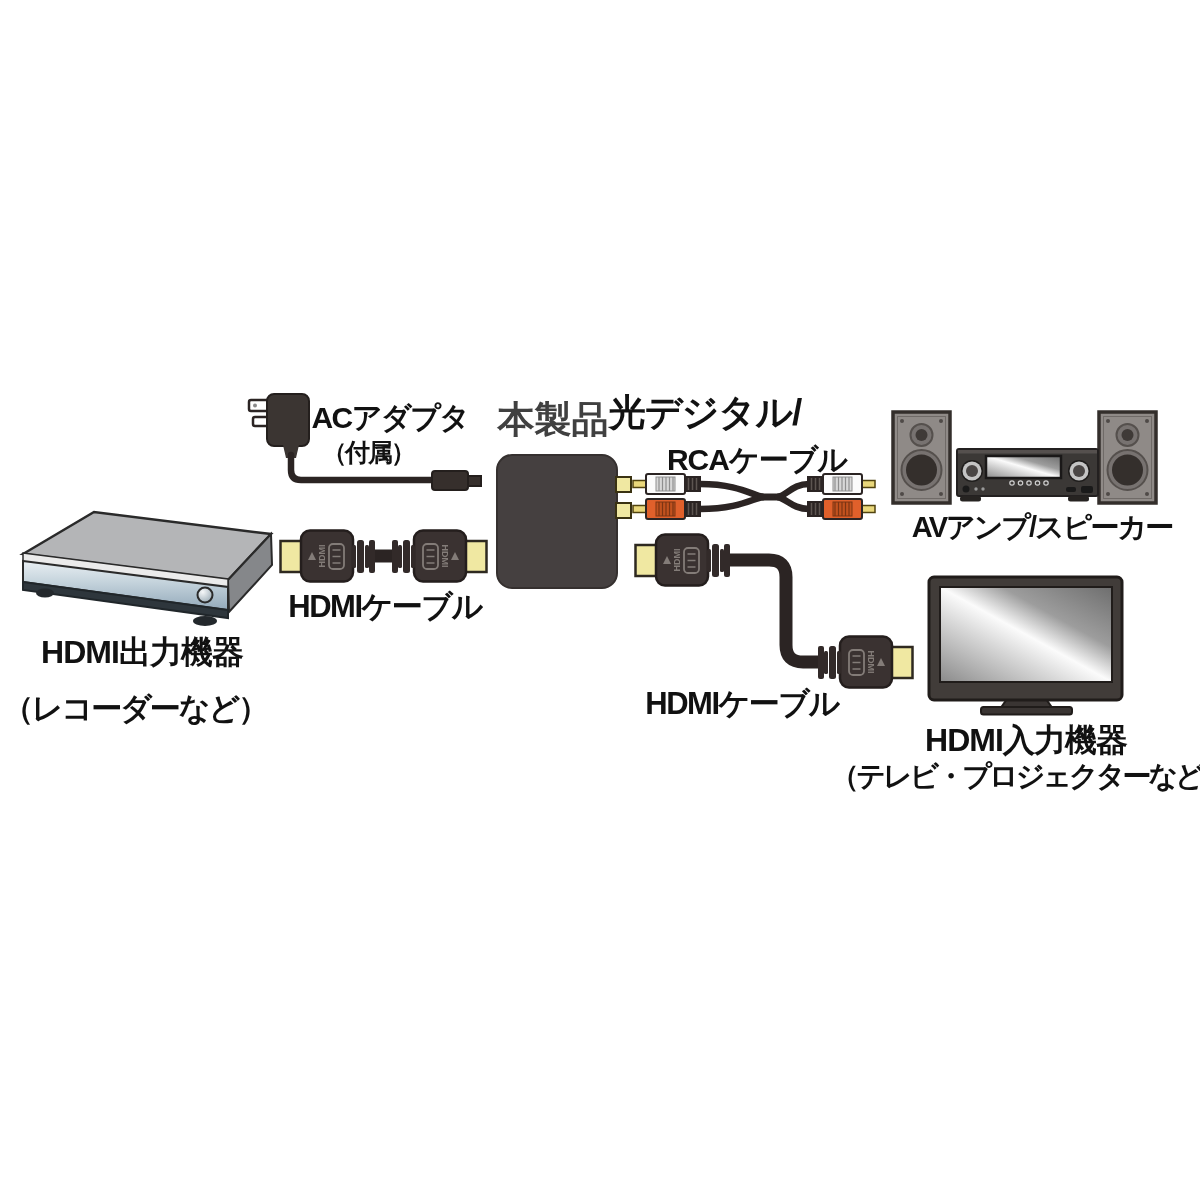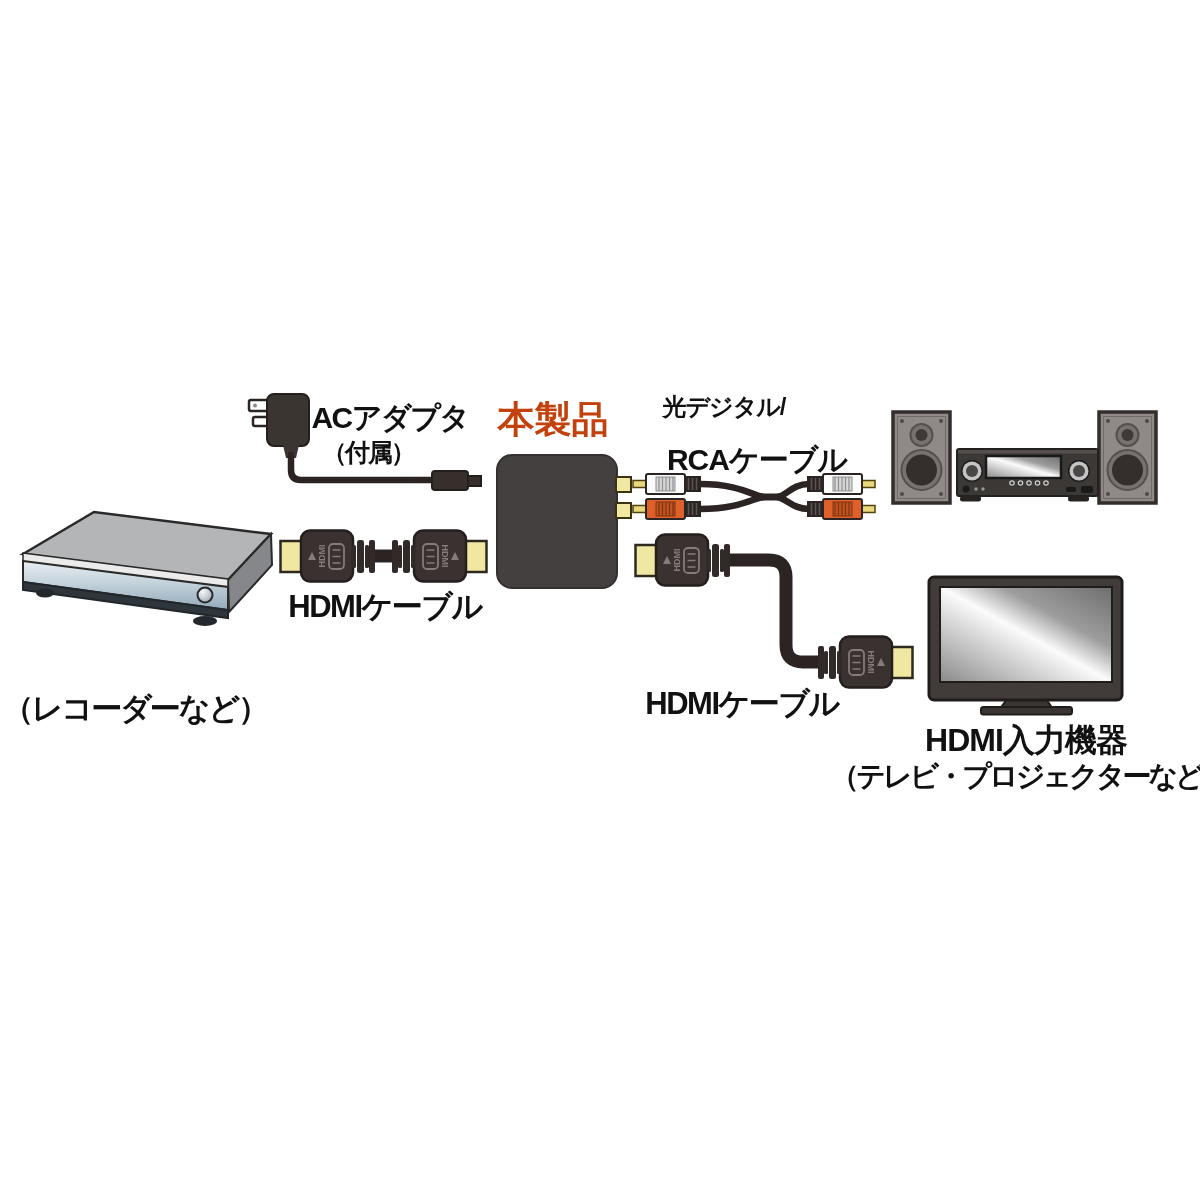--- a/index.html
+++ b/index.html
@@ -5,21 +5,21 @@
   html,body{margin:0;padding:0;background:#ffffff;}
   .canvas{
     position:relative;width:1200px;height:1200px;background:#ffffff;
     font-family:"Liberation Sans","DejaVu Sans",sans-serif;overflow:hidden;
   }
   .art{position:absolute;left:0;top:0;}
   .lbl{
     position:absolute;transform:translateX(-50%);
     font-weight:bold;color:#111111;white-space:nowrap;line-height:1.05;
   }
-  .lbl.red{color:#c2410c;}
+  .lbl.red{color:#404040;}
 </style>
 </head>
 <body>
 
 <div class="canvas">
 
 <svg class="art" width="1200" height="1200" viewBox="0 0 1200 1200">
   <defs>
     <linearGradient id="gradFront" x1="0" y1="0" x2="0" y2="1">
       <stop offset="0" stop-color="#e9eff3"></stop>
@@ -186,26 +186,28 @@
     <rect x="929" y="577" width="193" height="123" rx="5" fill="#413c39" stroke="#201c1a" stroke-width="3"></rect>
     <rect x="940" y="587" width="172" height="95" fill="url(#gradScreen)" stroke="#201c1a" stroke-width="2"></rect>
   </g>
 </svg>
 
 <div class="lbl" style="left:390px;top:402px;font-size:30px;letter-spacing:-1.5px">ACアダプタ</div>
 <div class="lbl" style="left:368px;top:439px;font-size:25px;letter-spacing:-2px">（付属）</div>
 
 <div class="lbl red" style="left:553px;top:401px;font-size:37px">本製品</div>
 
-<div class="lbl" style="left:724px;top:394px;font-size:24px;letter-spacing:-1px">光デジタル/</div>
+<div class="lbl" style="left:705px;top:394px;font-size:37px;letter-spacing:-1px">光デジタル/</div>
 <div class="lbl" style="left:757px;top:444px;font-size:30px;letter-spacing:-1px">RCAケーブル</div>
 
+<div class="lbl" style="left:1042px;top:512px;font-size:29px;letter-spacing:-2px">AVアンプ/スピーカー</div>
 
 <div class="lbl" style="left:385px;top:591px;font-size:31px;letter-spacing:-1.5px">HDMIケーブル</div>
 
+<div class="lbl" style="left:142px;top:636px;font-size:32px;letter-spacing:-1px">HDMI出力機器</div>
 <div class="lbl" style="left:135px;top:693px;font-size:31px;letter-spacing:-2px">（レコーダーなど）</div>
 
 <div class="lbl" style="left:742px;top:688px;font-size:31px;letter-spacing:-1.5px">HDMIケーブル</div>
 
 <div class="lbl" style="left:1026px;top:724px;font-size:32px;letter-spacing:-1px">HDMI入力機器</div>
 <div class="lbl" style="left:1029px;top:761px;font-size:29px;letter-spacing:-3px">（テレビ・プロジェクターなど）</div>
 
 </div>
 
 </body></html>

